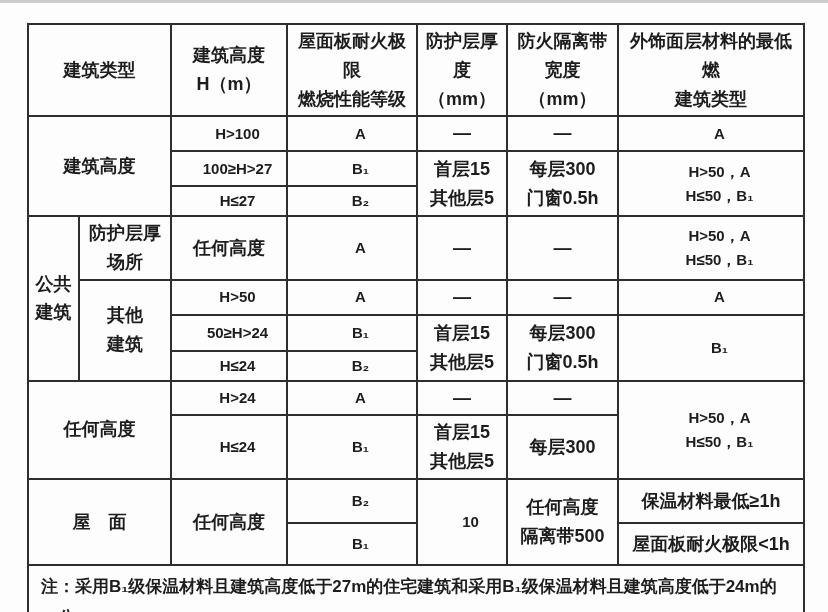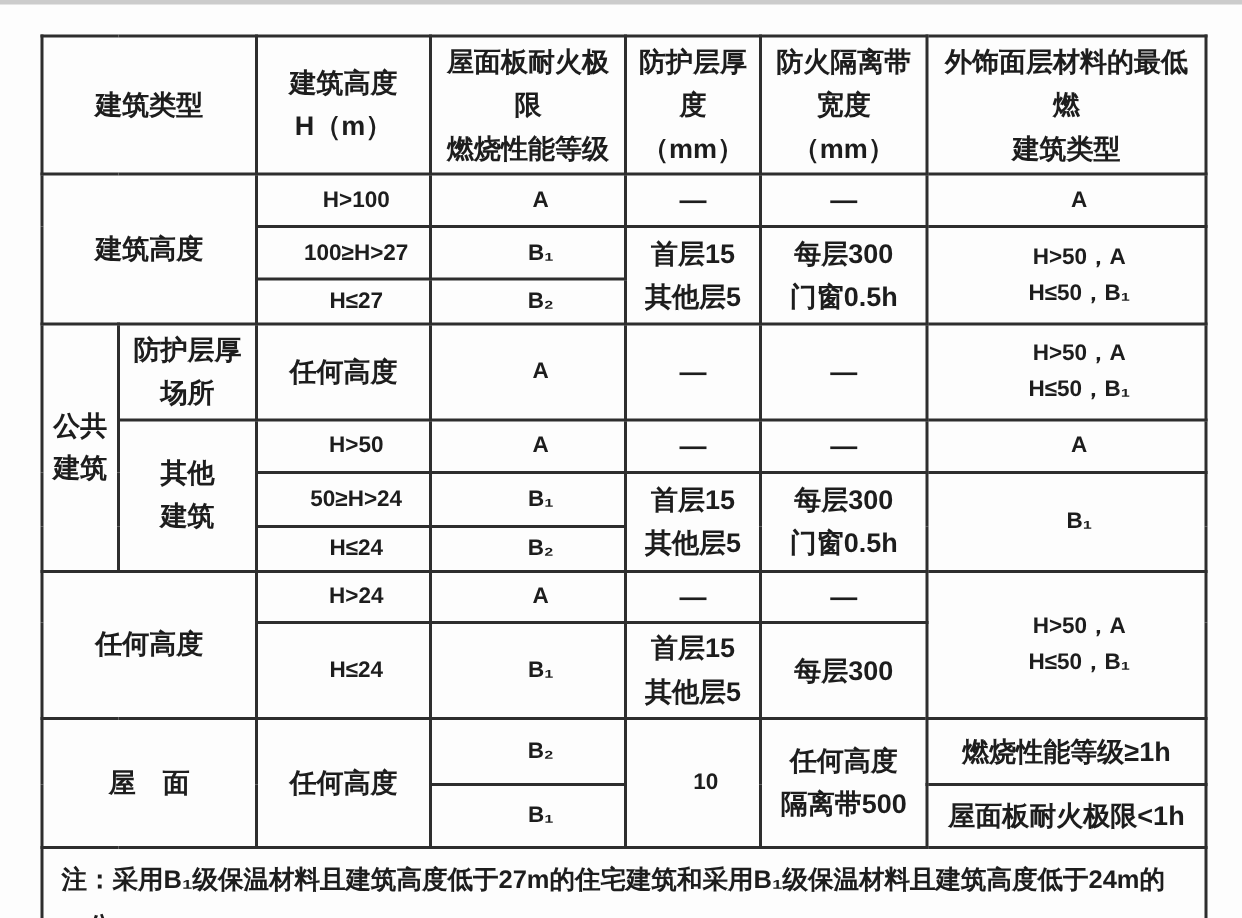--- a/index.html
+++ b/index.html
@@ -145,21 +145,21 @@
       <td>每层300</td>
     </tr>
 
     <tr style="height:44px">
       <td colspan="2" rowspan="2">屋　面</td>
       <td rowspan="2">任何高度</td>
       <td class="num">B₂</td>
       <td rowspan="2" class="num">10</td>
       <td rowspan="2">任何高度
 隔离带500</td>
-      <td>燃烧性能等级≥1h</td>
+      <td>保温材料最低≥1h</td>
     </tr>
     <tr style="height:42px">
       <td class="num">B₁</td>
       <td>屋面板耐火极限&lt;1h</td>
     </tr>
 
     <tr style="height:65px">
       <td colspan="7" class="note-cell">注：采用B₁级保温材料且建筑高度低于27m的住宅建筑和采用B₁级保温材料且建筑高度低于24m的公
 共建筑，其外墙上的门、窗无耐火要求。</td>
     </tr>

